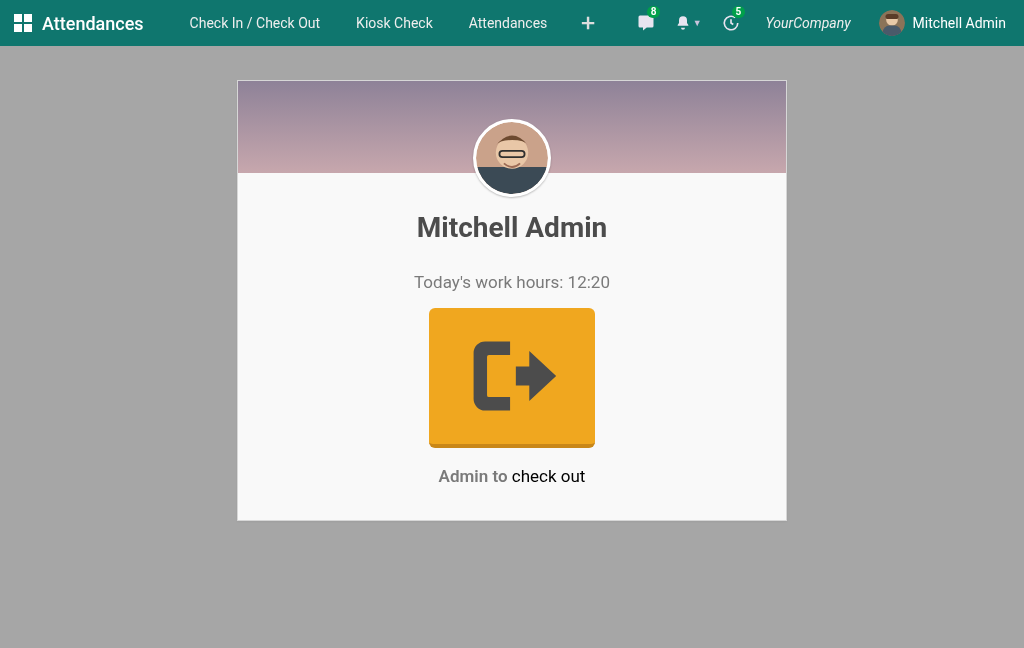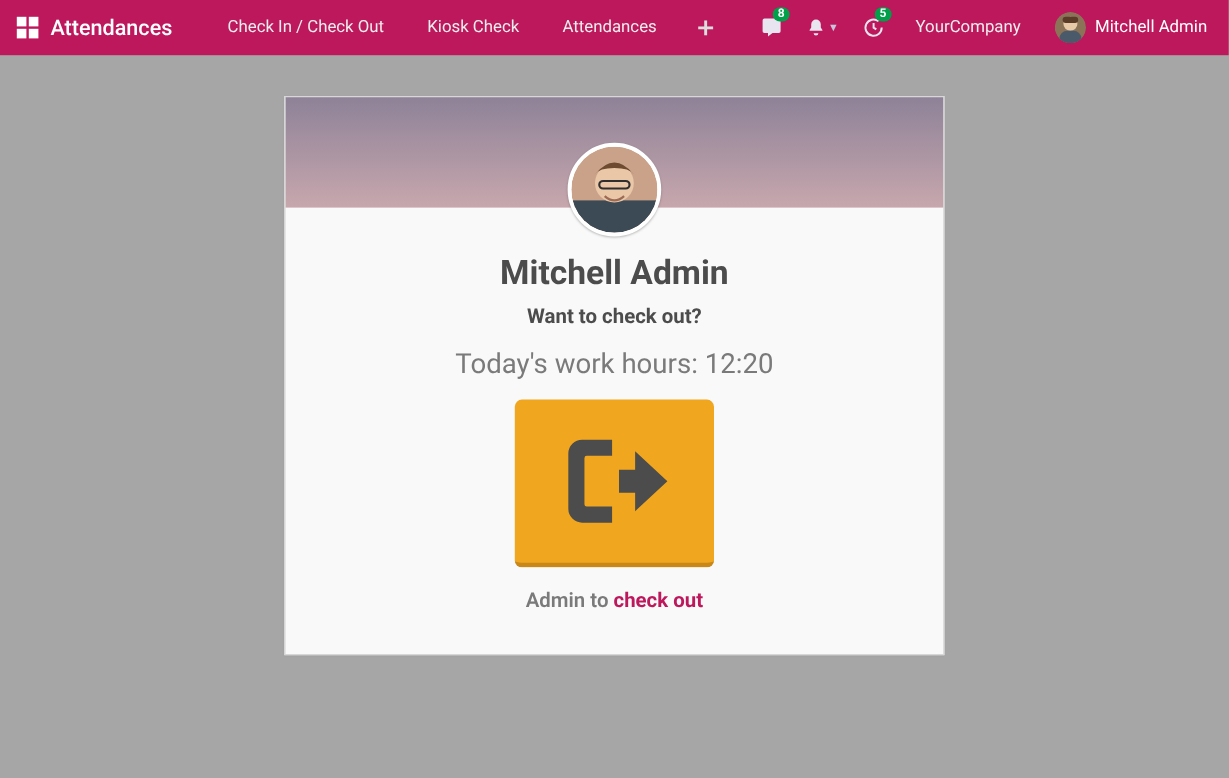--- a/index.html
+++ b/index.html
@@ -2,21 +2,21 @@
 <html><head>
 <meta charset="utf-8">
 <style>
   * { box-sizing: border-box; margin: 0; padding: 0; }
   html, body { width: 1024px; height: 648px; font-family: -apple-system, BlinkMacSystemFont, "Segoe UI", Roboto, "Helvetica Neue", Arial, sans-serif; overflow: hidden; }
   body { background: #a6a6a6; }
 
   
   .navbar {
     height: 46px;
-    background: #be185d;
+    background: #0f766e;
     color: #fff;
     display: flex;
     align-items: center;
     padding: 0 14px;
     font-size: 14px;
     gap: 0;
   }
   .nav-left { display: flex; align-items: center; gap: 0; flex: 1; }
   .nav-right { display: flex; align-items: center; }
 
@@ -34,21 +34,21 @@
   .nav-icon-btn {
     position: relative; padding: 0 10px; height: 46px; display: flex; align-items: center;
     cursor: pointer; color: #e8e4f0;
   }
   .badge {
     position: absolute; top: 6px; left: 20px;
     background: #00a04a; color: #fff; font-size: 10px; font-weight: 700;
     border-radius: 8px; padding: 1px 4px; line-height: 1;
   }
   .caret-down { font-size: 9px; margin-left: 2px; color: #c9c3dc;}
-  .company { padding: 0 16px; color: #eee; cursor: pointer; }
+  .company { padding: 0 16px; color: #eee; cursor: pointer; font-style: italic; }
   .user-chip { display: flex; align-items: center; gap: 8px; padding: 0 4px 0 12px; cursor: pointer; }
   .avatar {
     width: 26px; height: 26px; border-radius: 50%; overflow: hidden;
     display: flex; align-items: center; justify-content: center;
   }
   .avatar svg { width: 100%; height: 100%; }
 
   
   .stage {
     width: 100%; height: calc(648px - 46px);
@@ -73,36 +73,36 @@
   }
   .card-avatar svg { width: 100%; height: 100%; }
 
   .card-body {
     padding: 38px 30px 34px 30px;
     text-align: center;
     display: flex; flex-direction: column; align-items: center;
   }
   .emp-name { font-size: 28px; font-weight: 700; color: #4c4c4c; margin-top: 0; }
   .prompt   { font-size: 17px; font-weight: 700; color: #4c4c4c; margin-top: 10px; }
-  .hours    { font-size: 23px; color: #7a7a7a; margin-top: 16px; }
+  .hours    { font-size: 17px; color: #7a7a7a; margin-top: 28px; }
 
   .checkout-btn {
     margin-top: 16px;
     width: 166px; height: 140px;
     background: #f0a71f;
     border: none;
     border-bottom: 4px solid #c98718;
     border-radius: 6px;
     display: flex; align-items: center; justify-content: center;
     cursor: pointer;
   }
   .checkout-btn svg { width: 96px; height: 96px; }
 
   .click-hint { margin-top: 18px; font-size: 17px; color: #7a7a7a; font-weight: 600; }
-  .click-hint .strong { font-weight: 700; color: #be185d; }
+  .click-hint .strong { font-weight: 400; color: #000000; }
 </style>
 </head>
 <body>
 
 <div class="navbar">
   <div class="nav-left">
     <div class="apps-icon">
       <span></span>
         <span></span>
         <span></span>
@@ -174,21 +174,20 @@
           <path d="M22 26 q18 -22 36 0 q-4 -6 -18 -6 t-18 6z" fill="#6d4a30"></path>
           <rect x="26" y="32" width="28" height="7" rx="3.5" fill="none" stroke="#2f2f2f" stroke-width="2"></rect>
           <line x1="40" y1="35" x2="40" y2="35" stroke="#2f2f2f"></line>
           <path d="M31 46 q9 8 18 0" fill="none" stroke="#9c6b55" stroke-width="2"></path>
         </g>
       </svg>
     </div>
 
     <div class="card-body">
       <div class="emp-name">Mitchell Admin</div>
-      <div class="prompt">Want to check out?</div>
       <div class="hours">
         <span>Today's work hours: </span><span>12:20</span>
       </div>
 
       <button class="checkout-btn">
         <svg viewBox="0 0 100 100">
           <path fill="#4c4c4c" d="M48 14 H22 a12 12 0 0 0 -12 12 v48 a12 12 0 0 0 12 12 h26 v-14 H26 a2 2 0 0 1 -2 -2 V30 a2 2 0 0 1 2 -2 h22 z"></path>
           <path fill="#4c4c4c" d="M54 40 h14 V24 l28 26 -28 26 V60 H54 z"></path>
         </svg>
       </button>

